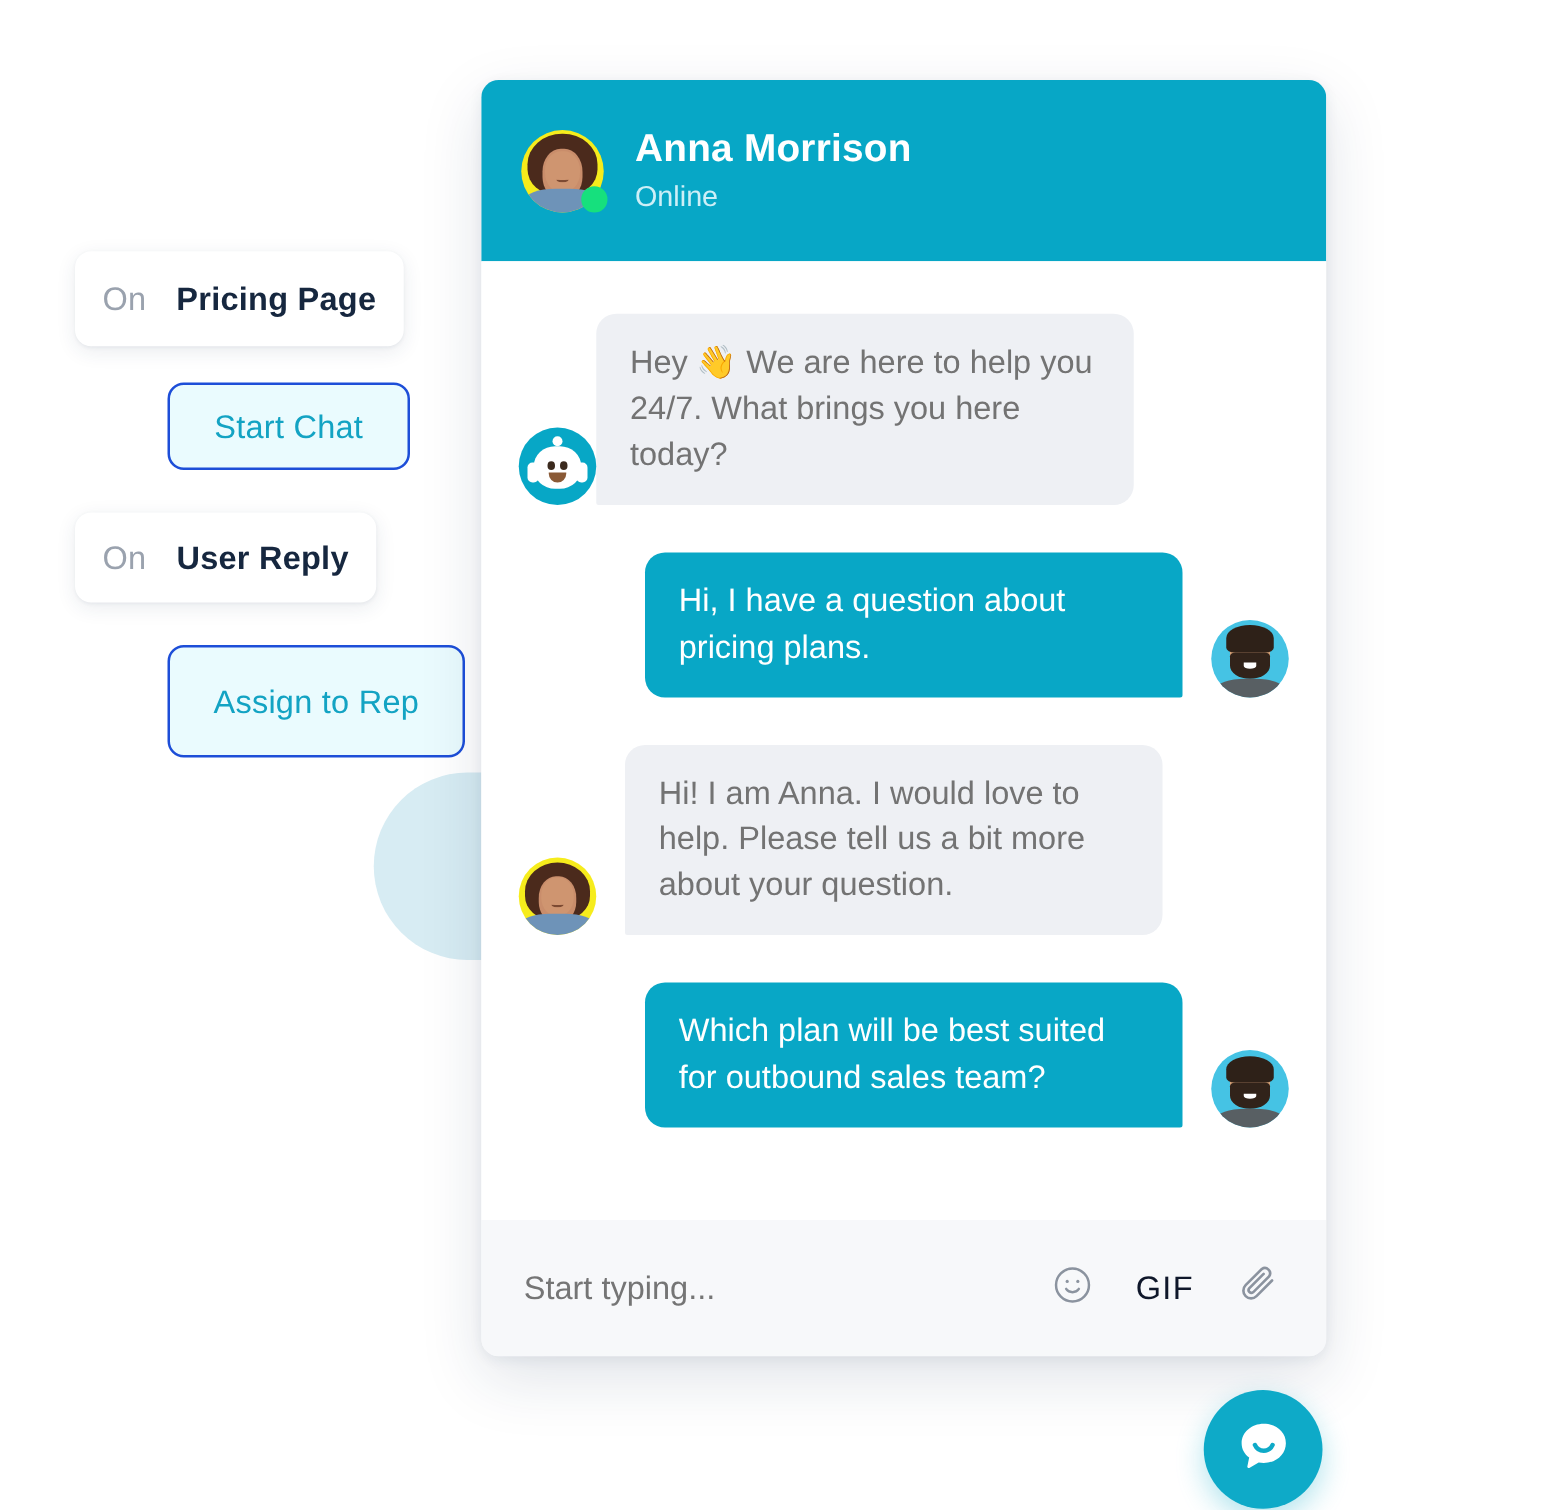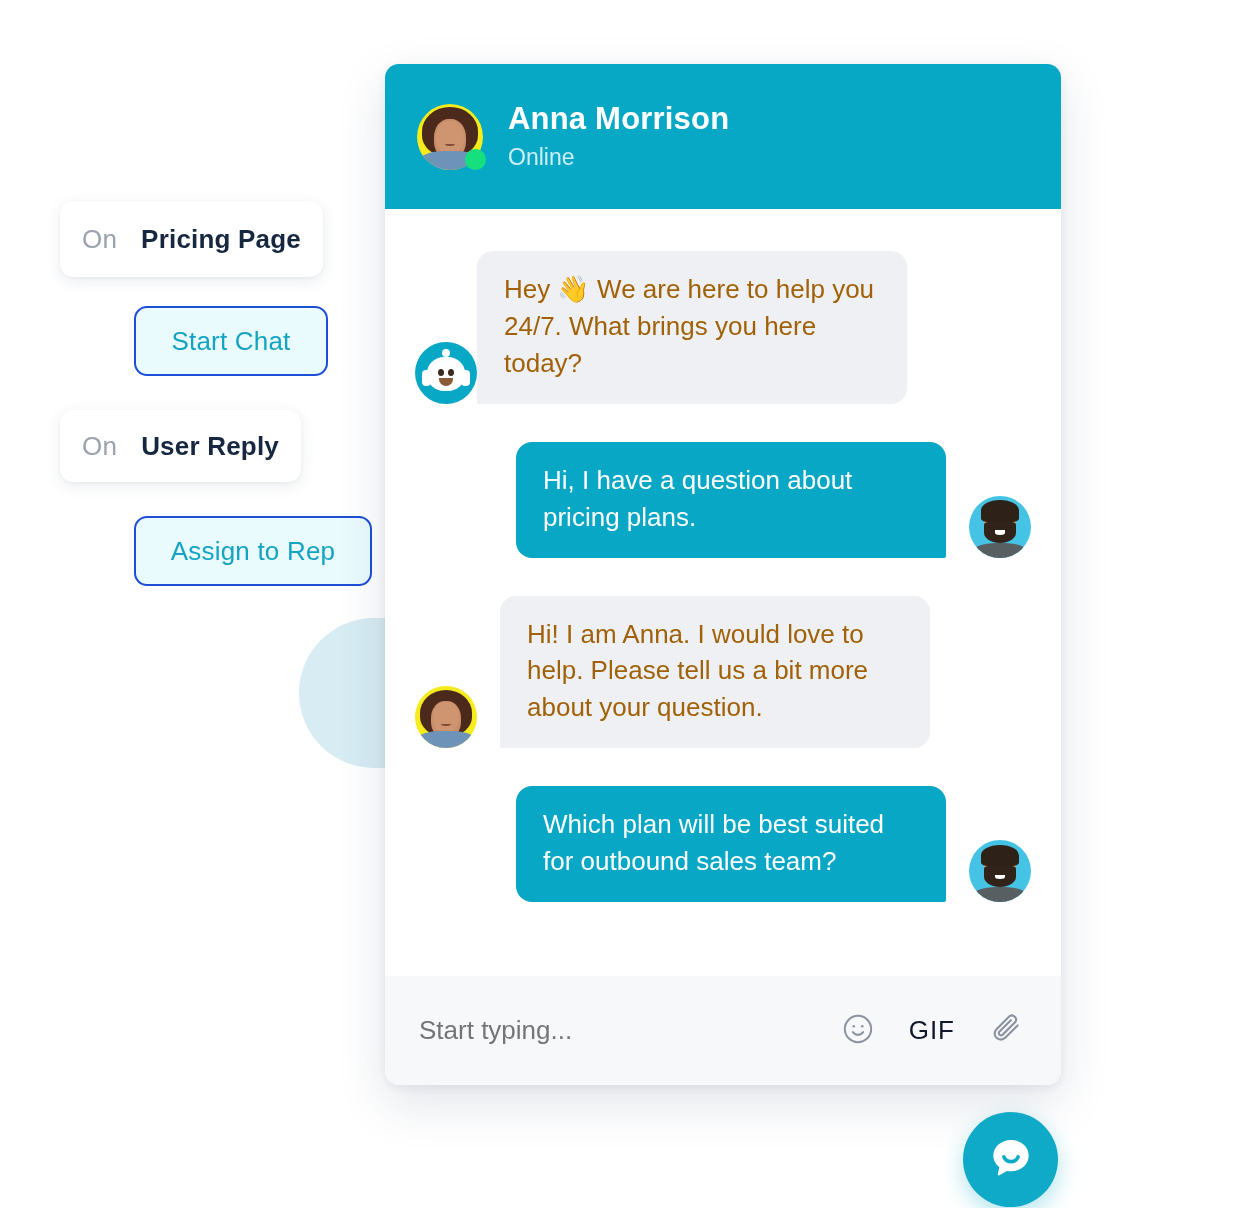--- a/index.html
+++ b/index.html
@@ -32,21 +32,21 @@
   .chip.teal {
     background: #eafbfe;
     border: 2px solid #1d4ed8;
     color: #13a3c3;
     font-weight: normal;
     padding: 0 26px;
   }
   #chip-pricing  { left: 60px;  top: 201px; height: 76px; width: 263px; }
   #chip-start    { left: 134px; top: 306px; height: 70px; width: 194px; }
   #chip-reply    { left: 60px;  top: 410px; height: 72px; width: 241px; }
-  #chip-assign   { left: 134px; top: 516px; height: 70px; width: 238px; }
+  #chip-assign   { left: 134px; top: 516px; height: 90px; width: 238px; }
 
   
   .pointer {
     position: absolute;
     left: 299px; top: 618px;
     width: 88px; height: 150px;
     background: #d7ecf3;
     border-radius: 75px 0 0 75px / 75px 0 0 75px;
   }
 
@@ -138,21 +138,21 @@
   .row-avatar { width: 62px; height: 62px; flex: 0 0 62px; }
   .row.in .row-avatar { margin-right: 23px; }
   .row.out .row-avatar { margin-left: 23px; }
 
   .bubble {
     font-size: 26px; line-height: 1.42;
     padding: 20px 27px 22px 27px;
     max-width: 430px;
   }
   .bubble.in {
-    background: #eef0f4; color: #a16207;
+    background: #eef0f4; color: #737373;
     border-radius: 16px 16px 16px 2px;
   }
   .bubble.out {
     background: #08a7c6; color: #ffffff;
     border-radius: 16px 16px 2px 16px;
   }
   .bot-avatar {
     width: 62px; height: 62px; border-radius: 50%;
     background: #07a7c6; position: relative; flex: 0 0 62px;
   }

